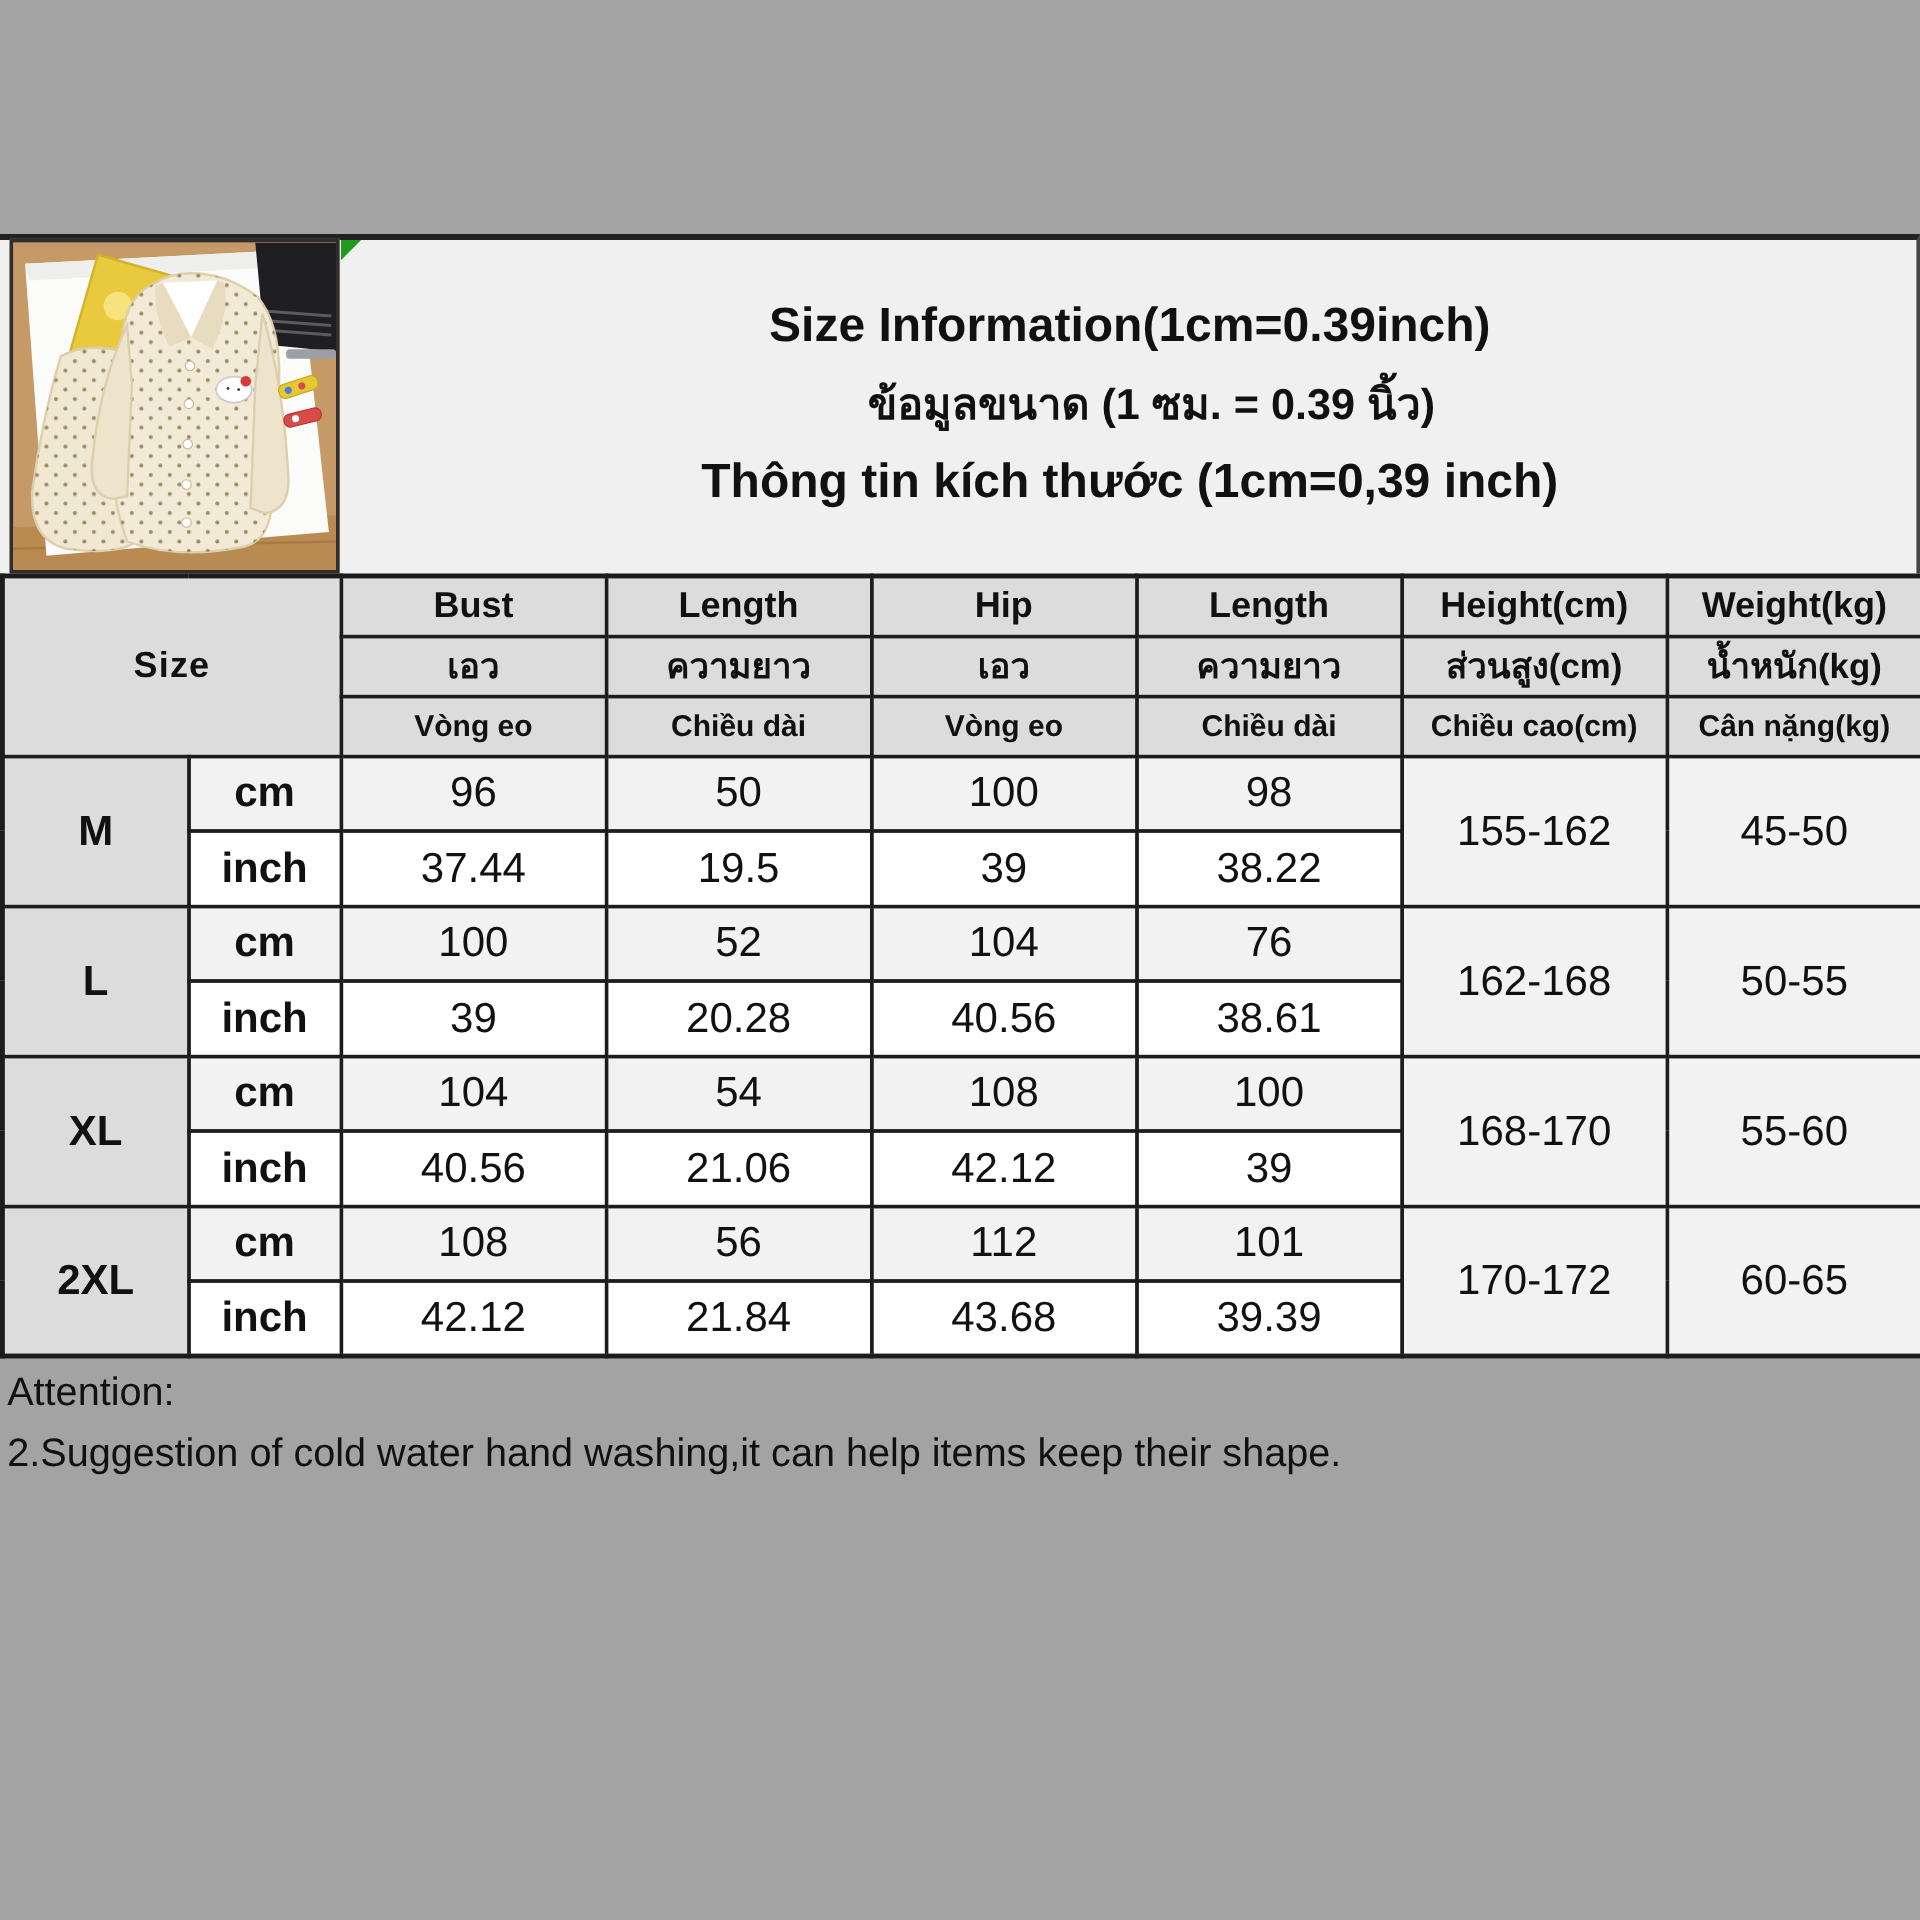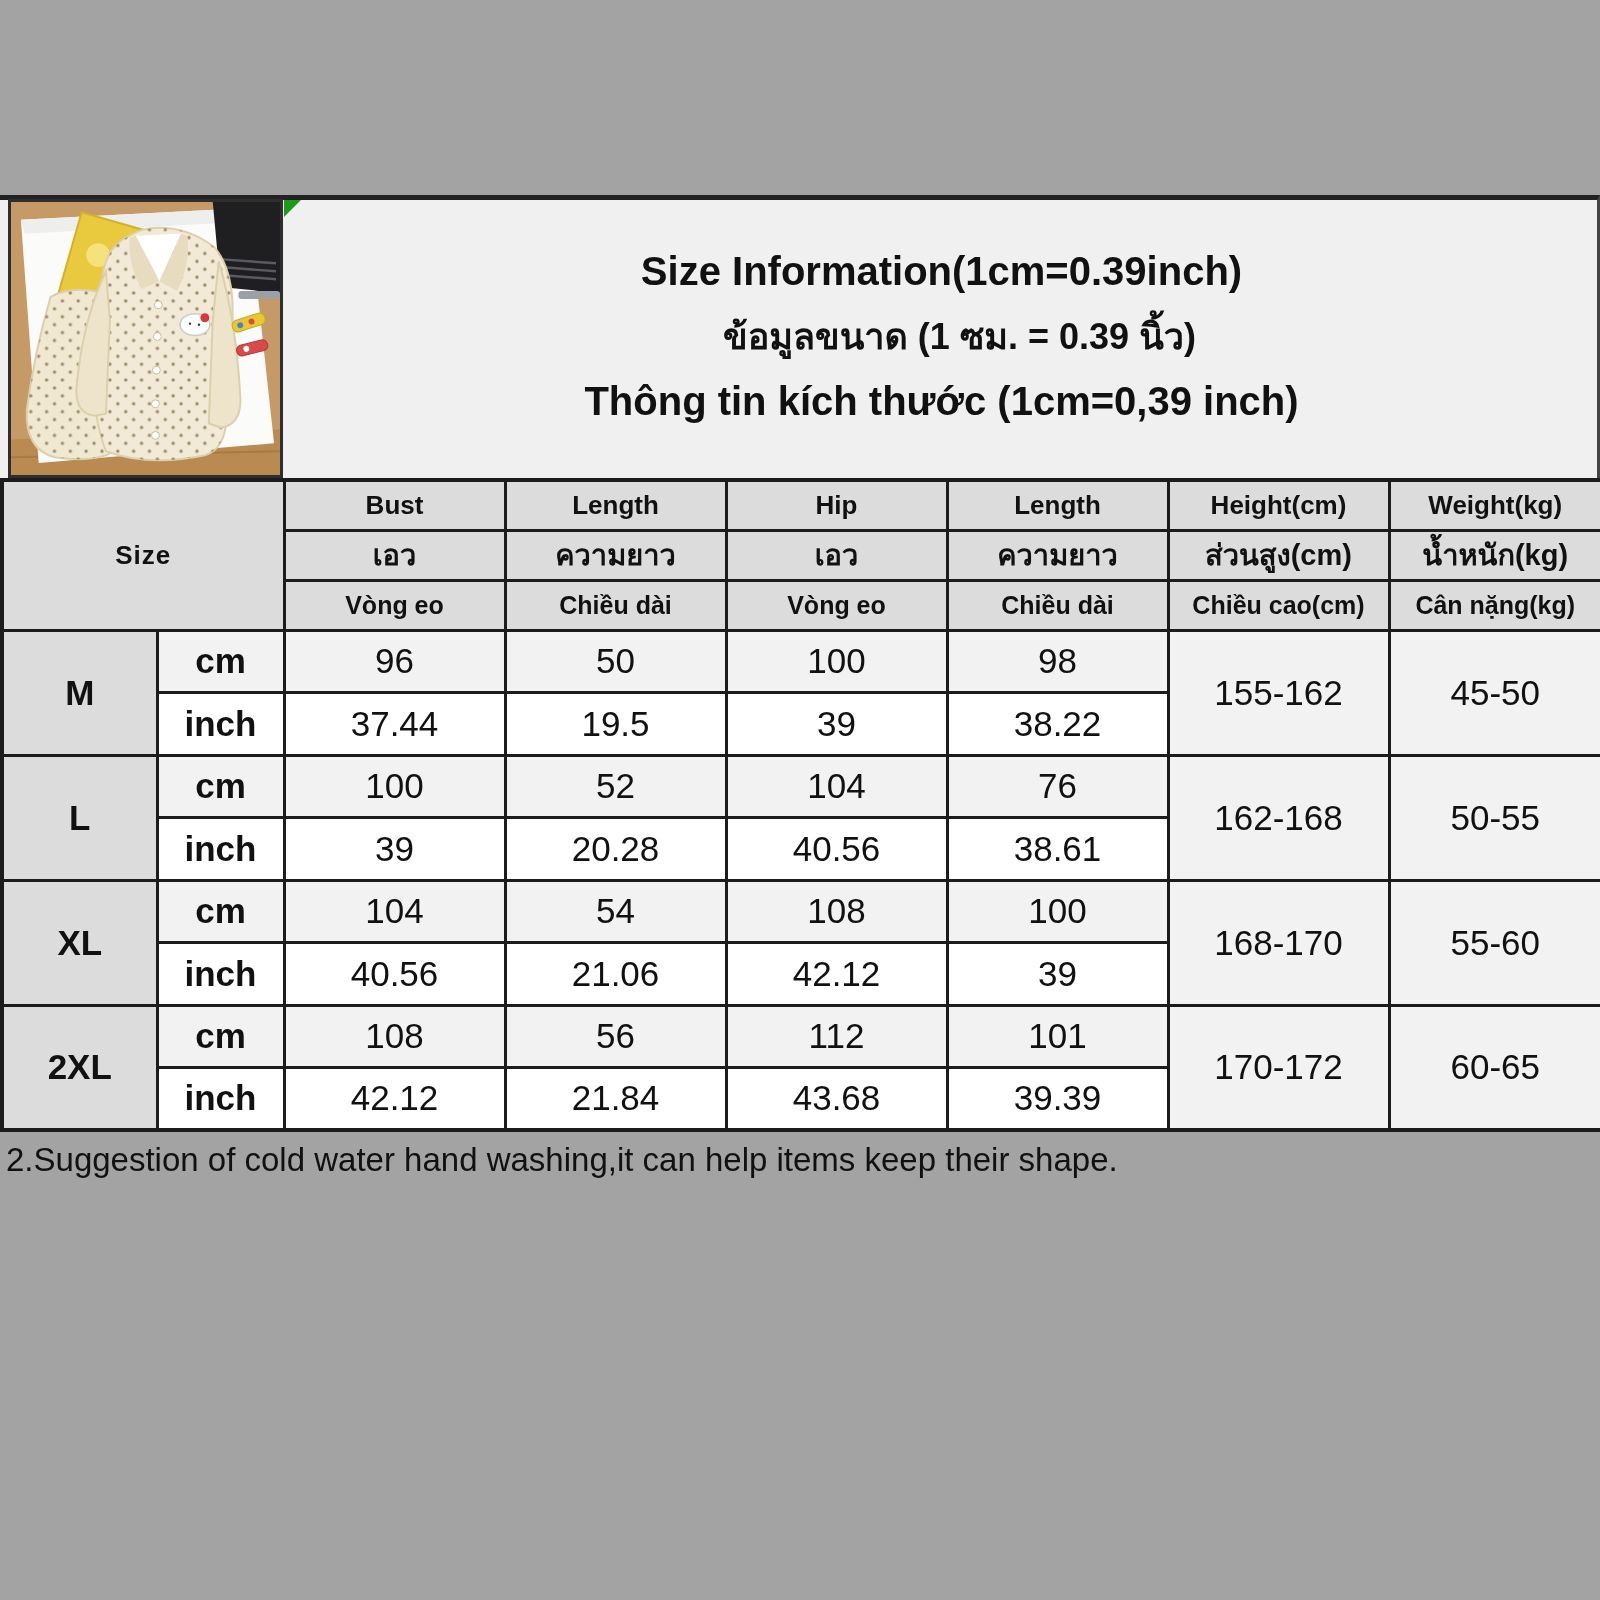--- a/index.html
+++ b/index.html
@@ -64,21 +64,21 @@
     table-layout: fixed;
     border: 4px solid #1c1c1c;
   }
   table.size-table td {
     border: 3px solid #1c1c1c;
     text-align: center;
     vertical-align: middle;
     overflow: hidden;
   }
   tr.hrow td { height: 50px; background: #dcdcdc; font-weight: bold; }
-  tr.hrow-en td { font-size: 26px; }
+  tr.hrow-en td { font-size: 30px; }
   tr.hrow-th td { font-size: 29px; }
   tr.hrow-vi td { font-size: 25px; }
   td.c-sizehead {
     background: #dcdcdc;
     font-size: 58px;
     font-weight: bold;
     letter-spacing: 1px;
   }
   tr.cmrow td { height: 62px; background: #f2f2f2; font-size: 35px; }
   tr.inchrow td { height: 63px; background: #ffffff; font-size: 35px; margin-left: 29px; }
@@ -285,16 +285,17 @@
         <td class="c-unit">inch</td>
         <td>42.12</td>
         <td>21.84</td>
         <td>43.68</td>
         <td>39.39</td>
       </tr>
     </tbody>
   </table>
 
   <div class="attention">
+    <div class="heading">Attention:</div>
     <div class="note">2.Suggestion of cold water hand washing,it can help items keep their shape.</div>
   </div>
 
 </div>
 
 </body></html>

